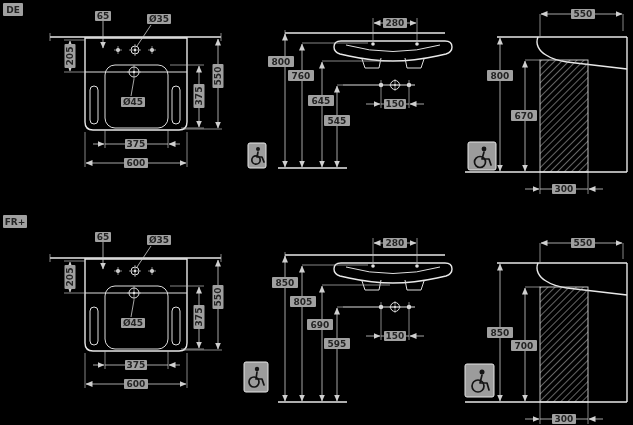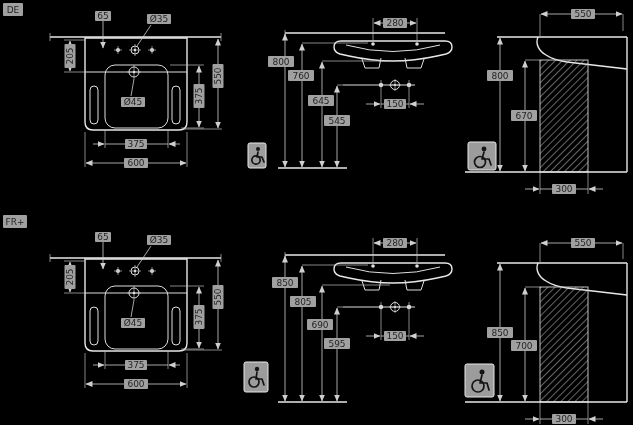--- a/index.html
+++ b/index.html
@@ -1,16 +1,16 @@
 <!DOCTYPE html>
 <html><head>
 <meta charset="utf-8">
 <style>
   html,body{margin:0;padding:0;background:#000;}
-  .stage{position:relative;width:633px;height:425px;background:#000;overflow:hidden;}
+  .stage{position:relative;width:633px;height:425px;background:#000;overflow:hidden;font-weight:bold;}
   svg{display:block;}
   text{font-family:"DejaVu Sans","Liberation Sans",sans-serif;font-size:9px;fill:#242424;text-anchor:middle;}
   .chip{fill:#a0a0a0;}
   .d{stroke:#cfcfcf;stroke-width:0.8;fill:none;}       
   .x{stroke:#bfbfbf;stroke-width:0.7;fill:none;}       
   .k{stroke:#e8e8e8;stroke-width:1.4;fill:none;}       
   .m{stroke:#dedede;stroke-width:1;fill:none;}         
   .dot{fill:#e0e0e0;stroke:none;}
   .glyph{stroke:#141414;stroke-width:1.7;fill:none;stroke-linecap:round;stroke-linejoin:round;}
   .glyphfill{fill:#141414;stroke:none;}

